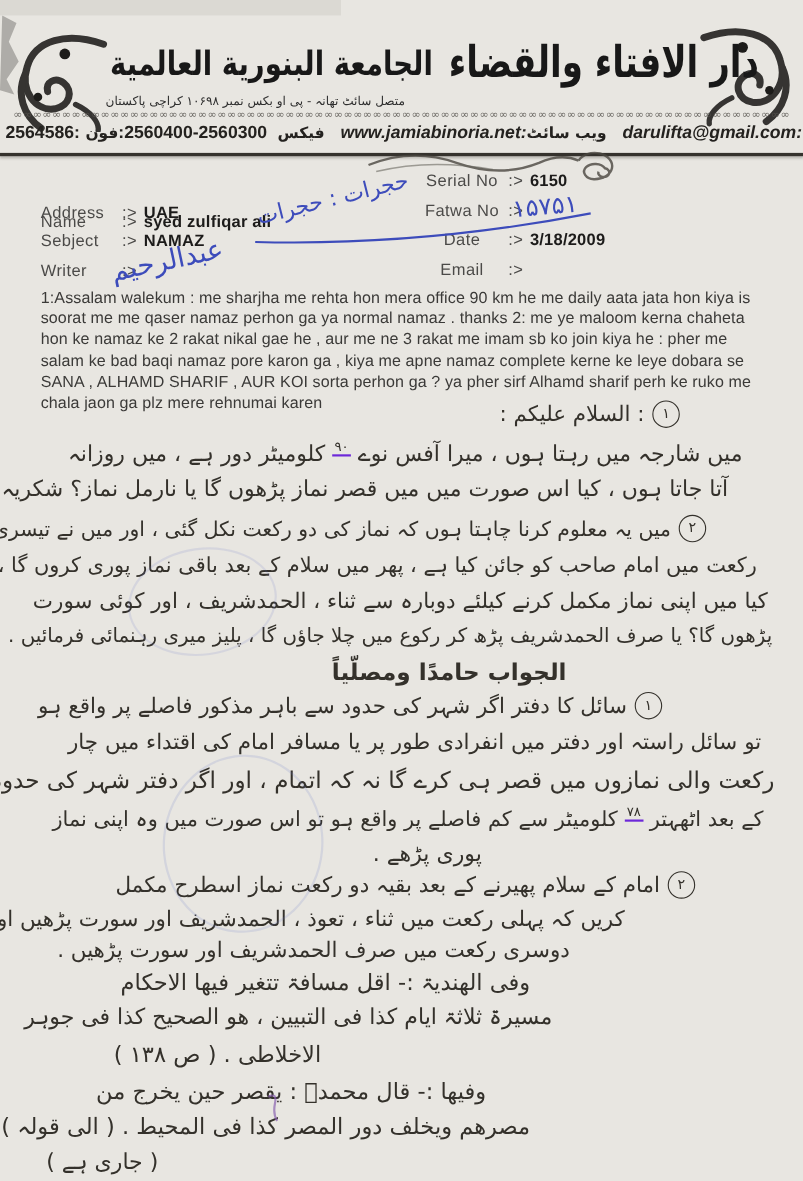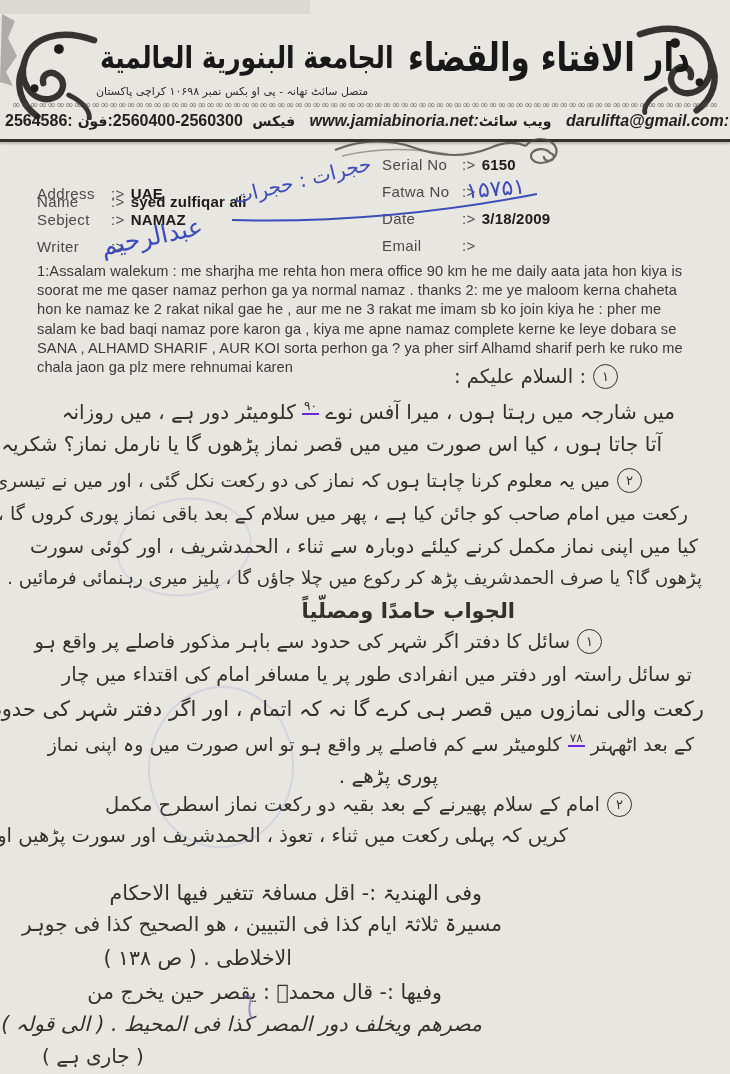--- a/index.html
+++ b/index.html
@@ -18,21 +18,21 @@
   .contact .seg{margin:0 5px;}
   .contact .lat-it{font-style:italic;}
   .contact .ulab{font-family:"DejaVu Sans",sans-serif;font-size:14px;}
   .rule{left:0;top:139px;width:730px;height:2.5px;background:#35322d;box-shadow:0 2px 2px rgba(60,55,50,.25);}
   
   .frow{position:absolute;font-size:15px;color:#4b4a48;letter-spacing:.4px;white-space:nowrap;}
   .frow .lab{display:inline-block;}
   .frow .sep{margin:0 6px 0 4px;color:#4b4a48;}
   .frow .val{font-weight:bold;color:#1c1b1a;letter-spacing:.2px;}
   .labL{width:70px;}
-  .labR{width:76px;}
+  .labR{width:76px;text-align:center;}
   
   .qen{left:37px;top:262px;width:655px;font-size:14.6px;line-height:19.2px;color:#3b3a38;letter-spacing:.1px;}
   
   .hw{font-family:"DejaVu Sans",sans-serif;direction:rtl;color:#34312b;white-space:nowrap;}
   .urline{position:absolute;font-size:19.5px;}
   .flexline{display:flex;align-items:center;gap:7px;direction:rtl;}
   .cnum{display:inline-flex;width:23px;height:23px;min-width:23px;border:1.7px solid #34312b;border-radius:50%;
     align-items:center;justify-content:center;font-size:13px;font-family:"DejaVu Sans",sans-serif;color:#34312b;}
   .supnum{font-size:12px;vertical-align:9px;border-bottom:2px solid #6d28d9;padding:0 2px;}
   .blue{color:#3d4cbb;}
@@ -162,26 +162,27 @@
     <span class="supnum">۷۸</span>
     <span>کلومیٹر سے کم فاصلے پر واقع ہو تو اس صورت میں وہ اپنی نماز</span>
   </div>
   <div class="urline hw" style="top:764px;right:292px;font-size:20px;">پوری پڑھے .</div>
 
   <div class="urline flexline" style="top:792px;right:98px;font-size:19.5px;">
     <span class="cnum">۲</span>
     <span class="hw">امام کے سلام پھیرنے کے بعد بقیہ دو رکعت نماز اسطرح مکمل</span>
   </div>
   <div class="urline hw" style="top:824px;right:162px;font-size:19.5px;">کریں کہ پہلی رکعت میں ثناء ، تعوذ ، الحمدشریف اور سورت پڑھیں اور</div>
+  <div class="urline hw" style="top:852px;right:212px;font-size:19.5px;">دوسری رکعت میں صرف الحمدشریف اور سورت پڑھیں .</div>
 
   <div class="urline hw" style="top:881px;right:248px;font-size:20.5px;">وفی الھندیۃ :- اقل مسافۃ تتغیر فیھا الاحکام</div>
   <div class="urline hw" style="top:912px;right:228px;font-size:20px;">مسیرۃ ثلاثۃ ایام کذا فی التبیین ، ھو الصحیح کذا فی جوہر</div>
   <div class="urline hw" style="top:946px;right:438px;font-size:20.5px;">الاخلاطی . ( ص ۱۳۸ )</div>
   <div class="urline hw" style="top:980px;right:288px;font-size:20.5px;">وفیھا :- قال محمدؒ : یقصر حین یخرج من</div>
-  <div class="urline hw" style="top:1012px;right:248px;font-size:20.5px;font-style:italic;">مصرھم ویخلف دور المصر کذا فی المحیط . ( الی قولہ )</div>
+  <div class="urline hw" style="top:1012px;right:248px;font-size:20.5px;">مصرھم ویخلف دور المصر کذا فی المحیط . ( الی قولہ )</div>
 
   <div class="urline hw" style="top:1044px;left:42px;font-size:20px;">( جاری ہے )</div>
 
   <div class="stamp s1"></div>
   <div class="stamp s2"></div>
   <svg class="abs" style="left:240px;top:995px;" width="16" height="26">
     <path d="M4,2 q8,-4 6,6 q-2,10 2,16" fill="none" stroke="#8a63b0" stroke-width="2" opacity="0.7"></path>
   </svg>
 
 </div>

